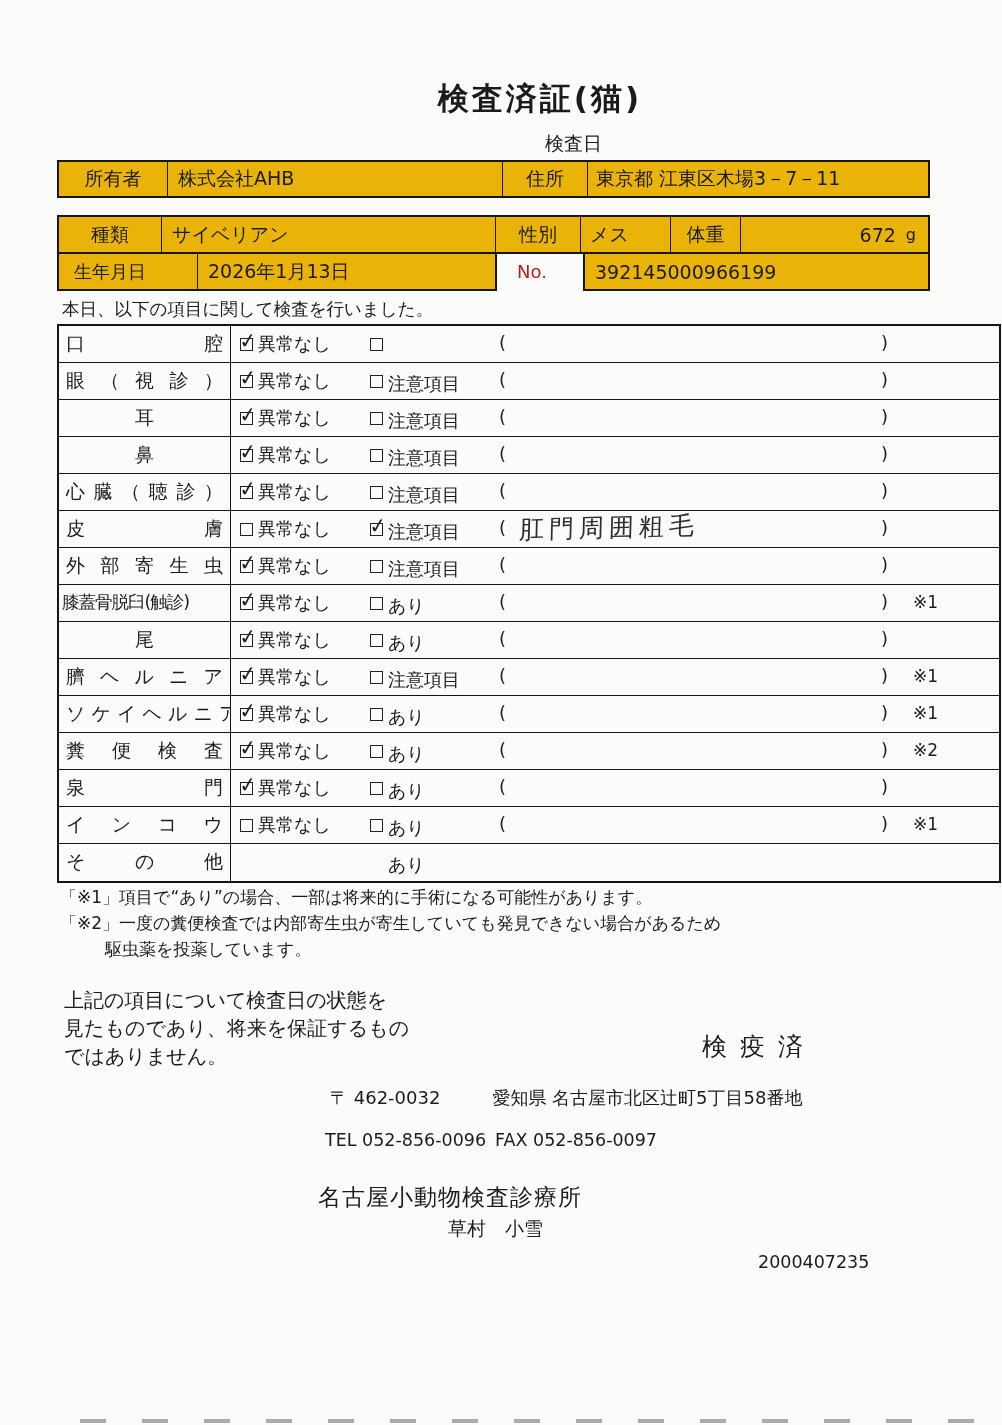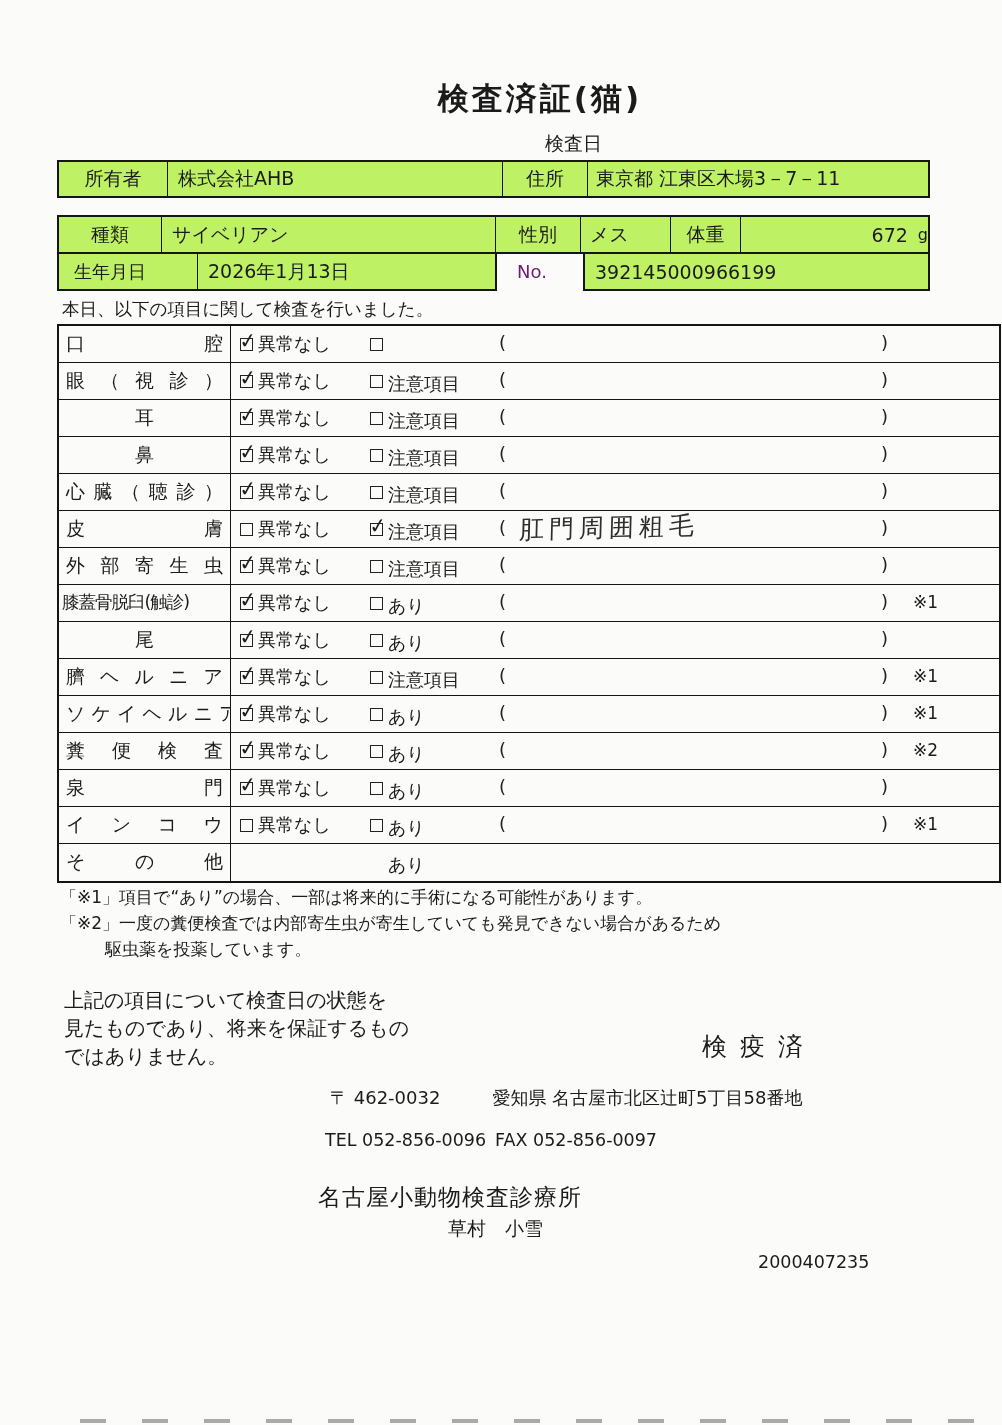--- a/index.html
+++ b/index.html
@@ -7,29 +7,29 @@
     position:relative;width:1002px;height:1425px;margin:0 auto;
     background:#fbfbf9;overflow:hidden;
     font-family:"DejaVu Sans",sans-serif;color:#1b1b1b;
   }
   .abs{position:absolute;}
   
   .title{top:78px;left:0;width:1080px;text-align:center;font-size:31px;font-weight:600;letter-spacing:3px;}
   .insp-date-label{top:131px;left:545px;font-size:19px;font-weight:500;}
   .insp-date-value{top:131px;left:585px;width:345px;text-align:right;font-size:19px;font-weight:500;}
   
-  .hrow{display:flex;box-sizing:border-box;border:2px solid #161616;background:#bef264;}
+  .hrow{display:flex;box-sizing:border-box;border:2px solid #161616;background:#eab308;}
   .hcell{box-sizing:border-box;display:flex;align-items:center;font-size:19px;}
   .hcell.cdiv{border-left:1.8px solid #161616;}
   .hcell.center{justify-content:center;}
   .hcell.right{justify-content:flex-end;}
   .t1{top:160px;left:57px;width:873px;height:38px;}
   .t2a{top:215px;left:57px;width:873px;height:39px;}
   .t2b-left{top:252px;left:57px;width:440px;height:39px;gap:36px;}
-  .t2b-no{top:252px;left:497px;width:70px;height:39px;display:flex;align-items:center;justify-content:center;font-size:18px;color:#701a75;}
+  .t2b-no{top:252px;left:497px;width:70px;height:39px;display:flex;align-items:center;justify-content:center;font-size:18px;color:#b91c1c;}
   .t2b-right{top:252px;left:583px;width:347px;height:39px;}
   .unit{font-size:16px;margin-left:10px;}
   
   .intro{top:297px;left:62px;font-size:17.5px;font-weight:500;}
   
   .ctable{top:324px;left:57px;width:944px;box-sizing:border-box;border:2px solid #141414;}
   .crow{position:relative;display:flex;height:37px;box-sizing:border-box;border-bottom:1.6px solid #141414;overflow:visible;}
   .crow:last-child{border-bottom:none;}
   .clabel{box-sizing:border-box;width:172px;border-right:1.6px solid #141414;padding:0 7px;
           display:block;line-height:35px;font-size:19px;white-space:nowrap;overflow:hidden;}
@@ -86,21 +86,21 @@
     <div class="hcell cdiv center" style="width:85px">住所</div>
     <div class="hcell cdiv" style="flex:1;padding-left:8px">東京都 江東区木場3－7－11</div>
   </div>
 
   <div class="abs hrow t2a">
     <div class="hcell center" style="width:102px">種類</div>
     <div class="hcell cdiv" style="width:334px;padding-left:10px">サイベリアン</div>
     <div class="hcell cdiv center" style="width:85px">性別</div>
     <div class="hcell cdiv" style="width:90px;padding-left:9px">メス</div>
     <div class="hcell cdiv center" style="width:70px">体重</div>
-    <div class="hcell cdiv right" style="flex:1;padding-right:0">
+    <div class="hcell cdiv right" style="flex:1;padding-right:12px">
       <span>672</span>
         <span class="unit">g</span>
     </div>
   </div>
 
   <div class="abs hrow t2b-left">
     <div class="hcell center" style="width:102px;font-size:18px">生年月日</div>
     <div class="hcell cdiv" style="flex:1;padding-left:10px">2026年1月13日</div>
   </div>
   <div class="abs t2b-no">No.</div>

